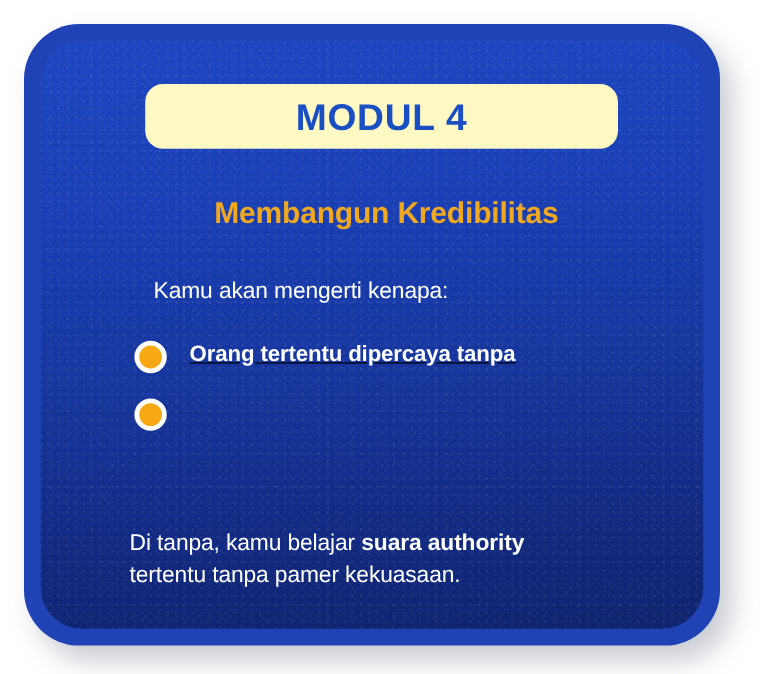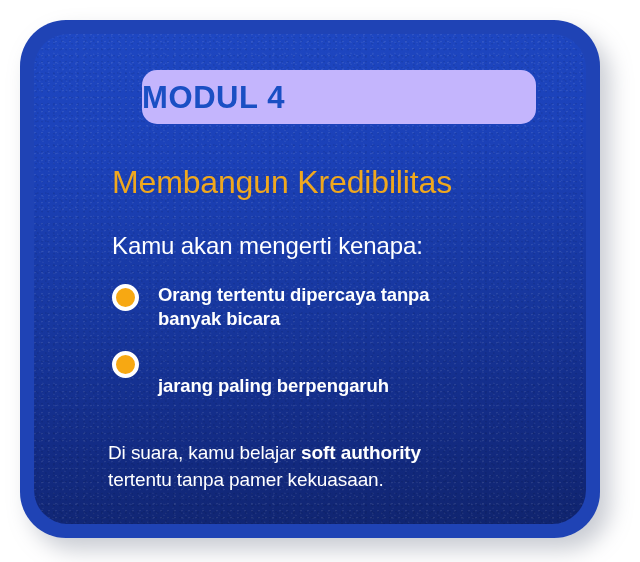--- a/index.html
+++ b/index.html
@@ -71,75 +71,77 @@
 
   #card-content {
     position: absolute;
     inset: 0;
     z-index: 2;
   }
 
   
   #module-badge {
     position: absolute;
-    left: 122px;
+    left: 101px;
     top: 50px;
     width: 394px;
     height: 54px;
-    background: #c4b5fd;
+    background: #fef9c3;
     border-radius: 15px;
     display: flex;
     align-items: center;
-    justify-content: flex-start;
+    justify-content: center;
   }
   #module-badge-label {
     color: #1a4fc4;
     font-size: 31px;
     font-weight: bold;
     letter-spacing: 0.6px;
     line-height: 1;
   }
 
   
   #headline {
     position: absolute;
     left: 92px;
     top: 144px;
     width: 420px;
     color: #f0a81e;
-    font-size: 32px;
-    font-weight: normal;
+    font-size: 25px;
+    font-weight: bold;
     line-height: 1.17;
     letter-spacing: -0.15px;
+    text-align: center;
   }
   #headline .hl-line { display: block; }
 
   
   #subtitle {
     position: absolute;
-    left: 92px;
+    left: 108px;
     top: 211px;
     color: #ffffff;
-    font-size: 24px;
+    font-size: 19px;
     font-weight: normal;
     line-height: 1.25;
     letter-spacing: -0.1px;
   }
 
   
   #bullets {
     position: absolute;
     left: 92px;
     top: 262px;
     width: 420px;
   }
   .bullet-row {
     display: flex;
     align-items: flex-start;
     margin-bottom: 19px;
+    text-decoration: underline;
   }
   .bullet-dot {
     flex: 0 0 auto;
     width: 27px;
     height: 27px;
     border-radius: 50%;
     background: #f7a812;
     border: 4px solid #ffffff;
     box-sizing: border-box;
     margin-top: 2px;
@@ -187,35 +189,33 @@
       </div>
 
       <div id="subtitle">Kamu akan mengerti kenapa:</div>
 
       <div id="bullets">
 
         <div class="bullet-row">
           <span class="bullet-dot"></span>
           <span class="bullet-text">
             <span>Orang tertentu dipercaya tanpa</span><br>
-            <span>banyak bicara</span>
           </span>
         </div>
 
         <div class="bullet-row">
           <span class="bullet-dot"></span>
           <span class="bullet-text">
             <br>
-            <span>jarang paling berpengaruh</span>
           </span>
         </div>
 
       </div>
 
       <div id="footer-note">
-        <span>Di suara, kamu belajar </span><span class="emph">soft authority</span><br>
+        <span>Di tanpa, kamu belajar </span><span class="emph">suara authority</span><br>
         <span>tertentu tanpa pamer kekuasaan.</span>
       </div>
 
     </div>
   </div>
 
 </div>
 
 </body></html>

